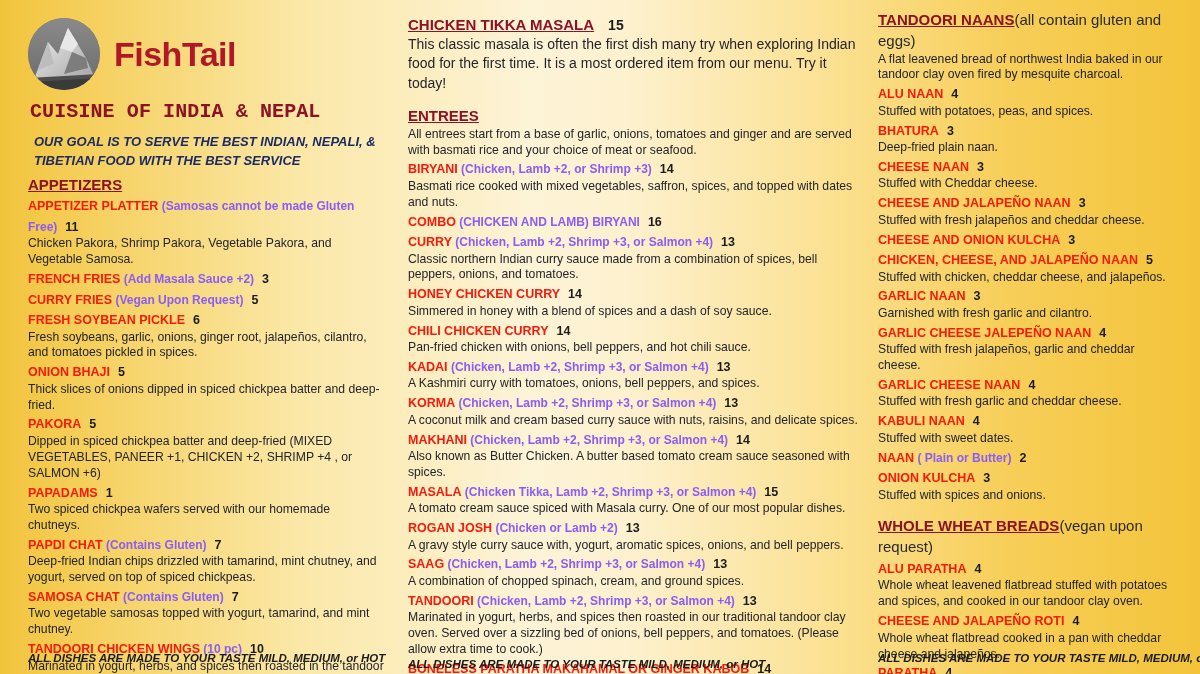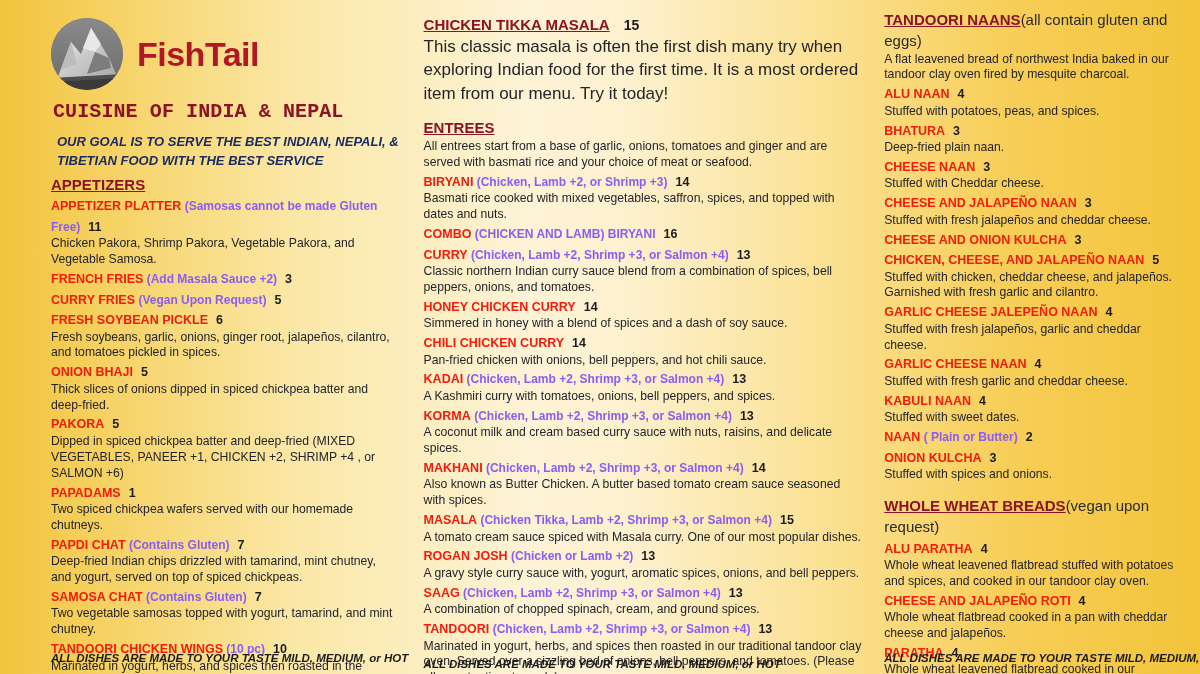--- a/index.html
+++ b/index.html
@@ -13,21 +13,21 @@
         #fbe8a8 25%,
         #fdf3d6 44%,
         #fdf1cf 52%,
         #fbe296 68%,
         #f7ce58 84%,
         #f3c43a 100%);
   }
   .menu{display:flex;width:1200px;height:674px;box-sizing:border-box;}
 
   .col{box-sizing:border-box;position:relative;}
-  .col-1{width:400px;padding:8px 16px 0 28px;margin-left:23px;}
+  .col-1{width:400px;padding:8px 16px 0 28px;}
   .col-2{width:470px;padding:16px 12px 0 8px;}
   .col-3{width:330px;padding:8px 22px 0 8px;}
 
   
   .brand{display:flex;align-items:center;gap:14px;margin:10px 0 4px 0;}
   .logo{
     width:72px;height:72px;border-radius:50%;flex:none;
     overflow:hidden;position:relative;background:#6f6f6f;
   }
   .logo svg{display:block;width:100%;height:100%;}
@@ -56,21 +56,21 @@
   .item{line-height:1.28;margin:0;}
   .iname{font-size:12.5px;font-weight:bold;color:#f21b0c;}
   .iname-dark{font-size:12px;font-weight:bold;color:#8b5cf6;}
   .iprice{font-size:12.5px;font-weight:bold;color:#1b1b1b;padding-left:8px;}
   .idesc{font-size:12.2px;color:#24242a;line-height:1.3;}
 
   .feature-head{
     font-size:15px;font-weight:bold;color:#8c1225;text-decoration:underline;
   }
   .feature-price{font-size:14px;font-weight:bold;color:#1b1b1b;text-decoration:none;padding-left:14px;}
-  .feature-body{font-size:17px;color:#24242a;line-height:1.38;margin-top:1px;}
+  .feature-body{font-size:14px;color:#24242a;line-height:1.38;margin-top:1px;}
 
   .gap{height:11px;}
 
   .footnote{
     font-size:11.5px;font-style:italic;font-weight:bold;color:#1b1b1b;
     position:absolute;bottom:10px;left:28px;white-space:nowrap;
   }
   .col-2 .footnote{left:8px;bottom:4px;}
   .col-3 .footnote{left:8px;bottom:10px;}
 </style>
@@ -154,21 +154,21 @@
 
     <div class="sec-head-row">
       <span class="sec-head">ENTREES</span>
     </div>
     <div class="idesc">All entrees start from a base of garlic, onions, tomatoes and ginger and are served with basmati rice and your choice of meat or  seafood.</div>
     <div id="entrees-list">
         <div class="item"><span class="iname">BIRYANI</span><span class="iname-dark"> (Chicken, Lamb +2,  or Shrimp +3)</span><span class="iprice">14</span></div>
         <div class="idesc">Basmati rice cooked with mixed vegetables, saffron, spices, and topped with dates and nuts.</div>
         <div class="item"><span class="iname">COMBO</span><span class="iname-dark"> (CHICKEN AND LAMB) BIRYANI</span><span class="iprice">16</span></div>
         <div class="item"><span class="iname">CURRY</span><span class="iname-dark"> (Chicken, Lamb +2, Shrimp +3, or Salmon +4)</span><span class="iprice">13</span></div>
-        <div class="idesc">Classic northern Indian curry sauce blend from a combination of spices, bell peppers, onions, and tomatoes.</div>
+        <div class="idesc">Classic northern Indian curry sauce made from a combination of spices, bell peppers, onions, and tomatoes.</div>
         <div class="item"><span class="iname">HONEY CHICKEN CURRY</span><span class="iprice">14</span></div>
         <div class="idesc">Simmered in honey with a blend of spices and a dash of soy sauce.</div>
         <div class="item"><span class="iname">CHILI CHICKEN CURRY</span><span class="iprice">14</span></div>
         <div class="idesc">Pan-fried chicken with onions, bell peppers, and hot chili sauce.</div>
         <div class="item"><span class="iname">KADAI</span><span class="iname-dark"> (Chicken, Lamb +2, Shrimp +3, or Salmon +4)</span><span class="iprice">13</span></div>
         <div class="idesc">A Kashmiri curry with tomatoes, onions, bell peppers, and spices.</div>
         <div class="item"><span class="iname">KORMA</span><span class="iname-dark"> (Chicken, Lamb +2, Shrimp +3, or Salmon +4)</span><span class="iprice">13</span></div>
         <div class="idesc">A coconut milk and cream based curry sauce with nuts, raisins, and delicate spices.</div>
         <div class="item"><span class="iname">MAKHANI</span><span class="iname-dark"> (Chicken, Lamb +2, Shrimp +3, or Salmon +4)</span><span class="iprice">14</span></div>
         <div class="idesc">Also known as Butter Chicken. A butter based tomato cream sauce seasoned with spices.</div>
@@ -199,20 +199,21 @@
         <div class="idesc">Stuffed with potatoes, peas, and spices.</div>
         <div class="item"><span class="iname">BHATURA</span><span class="iprice">3</span></div>
         <div class="idesc">Deep-fried plain naan.</div>
         <div class="item"><span class="iname">CHEESE NAAN</span><span class="iprice">3</span></div>
         <div class="idesc">Stuffed with Cheddar cheese.</div>
         <div class="item"><span class="iname">CHEESE AND JALAPEÑO NAAN</span><span class="iprice">3</span></div>
         <div class="idesc">Stuffed with fresh jalapeños and cheddar cheese.</div>
         <div class="item"><span class="iname">CHEESE AND ONION KULCHA</span><span class="iprice">3</span></div>
         <div class="item"><span class="iname">CHICKEN, CHEESE, AND JALAPEÑO NAAN</span><span class="iprice">5</span></div>
         <div class="idesc">Stuffed with chicken, cheddar cheese, and jalapeños.</div>
+        <div class="item"><span class="iname">GARLIC NAAN</span><span class="iprice">3</span></div>
         <div class="idesc">Garnished with fresh garlic and cilantro.</div>
         <div class="item"><span class="iname">GARLIC CHEESE JALEPEÑO NAAN</span><span class="iprice">4</span></div>
         <div class="idesc">Stuffed with fresh jalapeños, garlic and cheddar cheese.</div>
         <div class="item"><span class="iname">GARLIC CHEESE NAAN</span><span class="iprice">4</span></div>
         <div class="idesc">Stuffed with fresh garlic and cheddar cheese.</div>
         <div class="item"><span class="iname">KABULI NAAN</span><span class="iprice">4</span></div>
         <div class="idesc">Stuffed with sweet dates.</div>
         <div class="item"><span class="iname">NAAN</span><span class="iname-dark"> ( Plain or Butter)</span><span class="iprice">2</span></div>
         <div class="item"><span class="iname">ONION KULCHA</span><span class="iprice">3</span></div>
         <div class="idesc">Stuffed with spices and onions.</div>

